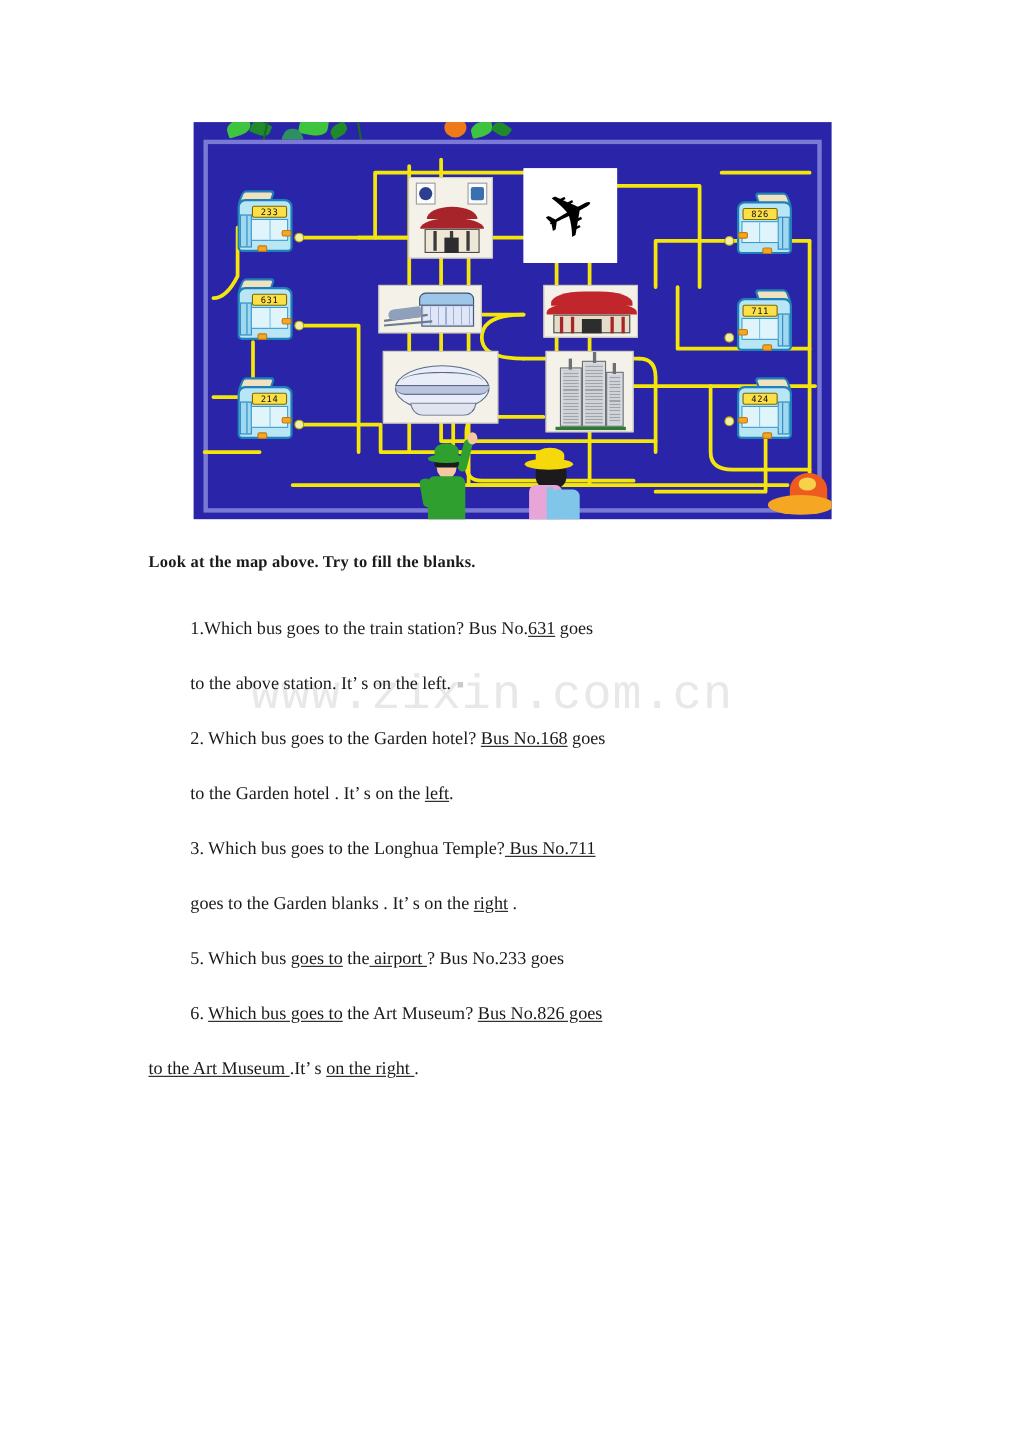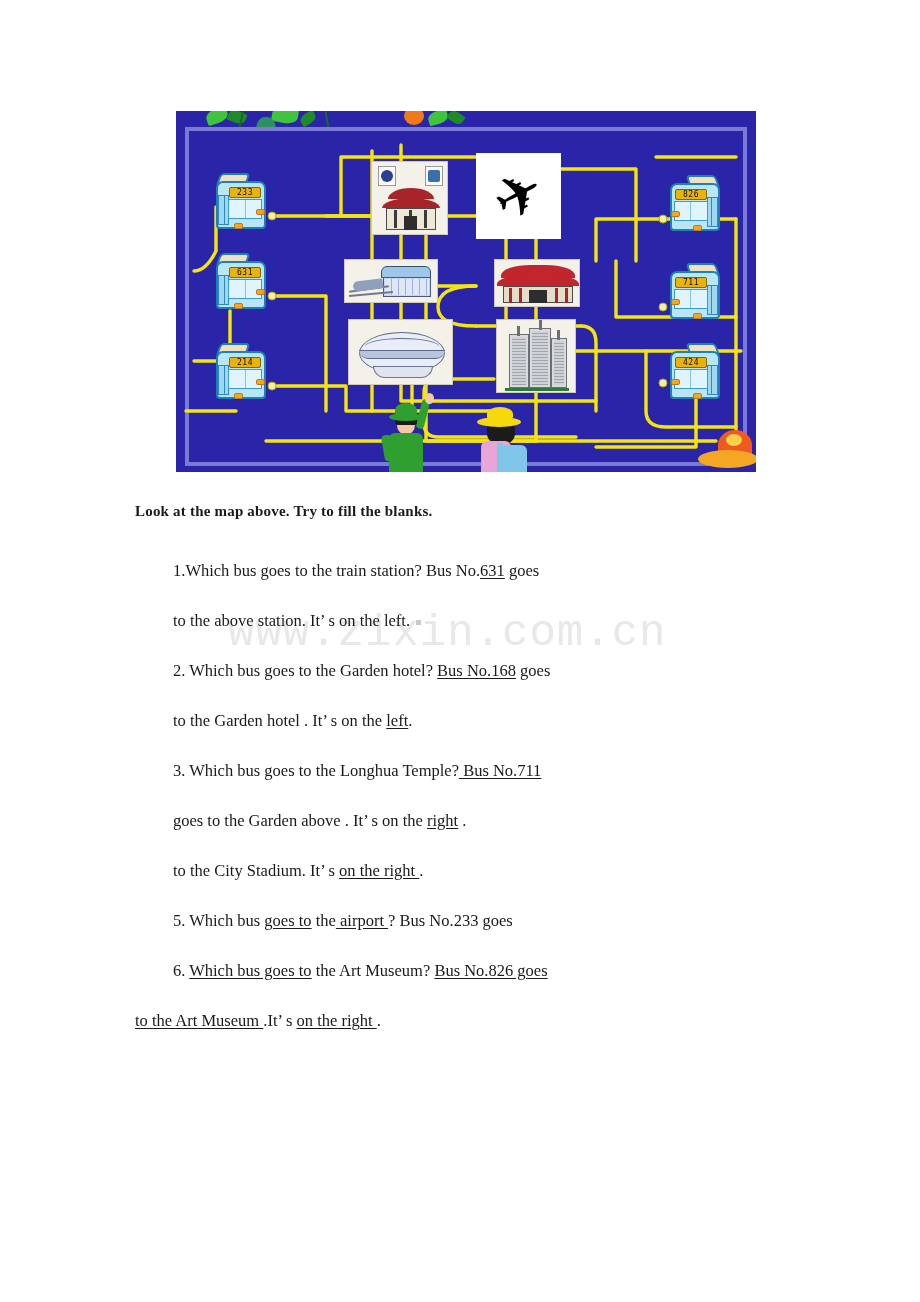--- a/index.html
+++ b/index.html
@@ -150,21 +150,21 @@
     width: 9px; height: 6px;
     background: #f5a623;
     border: 1px solid #c07b10;
     border-radius: 2px;
     box-sizing: border-box;
   }
   .bus .plate {
     position: absolute;
     left: 17px; top: 14px;
     width: 32px; height: 11px;
-    background: #eab308;
+    background: #fde047;
     border: 1px solid #7a6a00;
     border-radius: 2px;
     color: #111;
     font-family: "DejaVu Sans Mono", monospace;
     font-size: 8px;
     line-height: 10px;
     text-align: center;
     letter-spacing: 0.5px;
     box-sizing: border-box;
   }
@@ -605,23 +605,22 @@
 
   <div class="qa-block">
 
     <div class="qline indent"><span>1.</span><span>Which bus goes to the train station? Bus No.</span><span class="u">631</span><span> goes</span></div>
     <div class="qline indent2"><span>to the above station. It</span><span class="apos">’</span><span>  s on the left.</span><span class="artifact"></span></div>
 
     <div class="qline indent"><span>2.</span><span> Which bus goes to the Garden hotel? </span><span class="u">Bus No.168</span><span> goes</span></div>
     <div class="qline indent2"><span>to the Garden hotel . It</span><span class="apos">’</span><span>  s on the </span><span class="u">left</span><span>.</span></div>
 
     <div class="qline indent"><span>3.</span><span> Which bus goes to the Longhua Temple?</span><span class="u"> Bus No.711</span></div>
-    <div class="qline indent2"><span>goes to the Garden above . It</span><span class="apos">’</span><span>  s on the </span><span class="u">right</span><span> .</span></div>
-
-    <div class="qline indent2"><span>to the City Stadium. It</span><span class="apos">’</span><span>  s </span><span class="u">on the right </span><span>.</span></div>
+    <div class="qline indent2"><span>goes to the Garden blanks . It</span><span class="apos">’</span><span>  s on the </span><span class="u">right</span><span> .</span></div>
+
 
     <div class="qline indent"><span>5.</span><span> Which bus </span><span class="u">goes to</span><span> the</span><span class="u"> airport </span><span>? Bus No.233 goes</span></div>
 
     <div class="qline indent"><span>6.</span><span> </span><span class="u">Which bus goes to</span><span> the Art Museum? </span><span class="u">Bus No.826 goes</span></div>
     <div class="qline"><span class="u">to the Art Museum </span><span>.It</span><span class="apos">’</span><span>  s </span><span class="u">on the right </span><span>.</span></div>
 
   </div>
 </div>
 
 </body></html>

